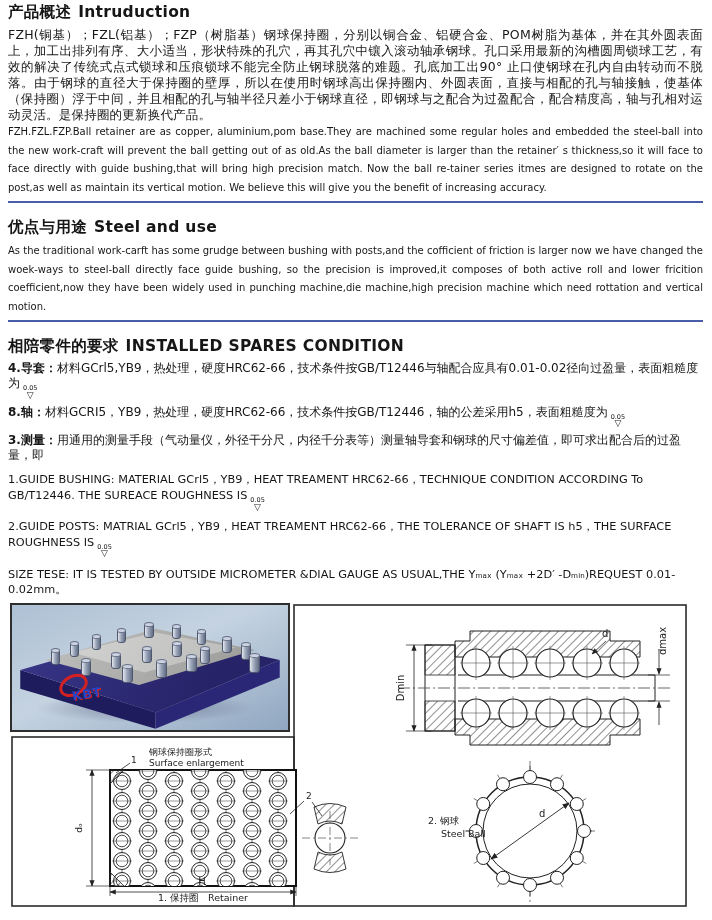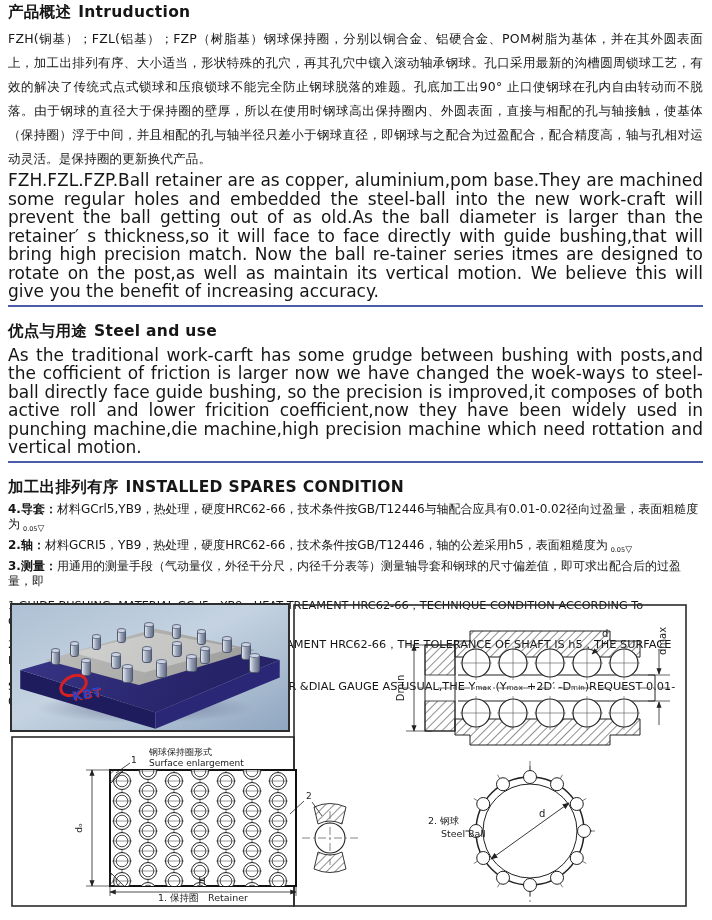--- a/index.html
+++ b/index.html
@@ -1,31 +1,31 @@
 <!DOCTYPE html>
 <html><head>
 <meta charset="utf-8">
 <style>
   html,body{margin:0;padding:0;background:#fff;}
   body{width:712px;height:920px;position:relative;overflow:hidden;
        font-family:"DejaVu Sans","Liberation Sans",sans-serif;color:#161616;}
   .page{position:relative;width:712px;height:644px;padding:2px 9px 0 8px;box-sizing:border-box;}
   h2,h3{font-size:15.5px;font-weight:bold;margin:0 0 5px 0;line-height:20px;letter-spacing:.3px;}
   h2 .he,h3 .he{margin-left:7px;font-weight:bold;}
-  p.cn{font-size:12.5px;line-height:24px;margin:0;text-align:justify;letter-spacing:.2px;}
-  p.en{font-size:17px;line-height:18.5px;margin:0;text-align:justify;}
+  p.cn{font-size:12.5px;line-height:16px;margin:0;text-align:justify;letter-spacing:.2px;}
+  p.en{font-size:10px;line-height:18.5px;margin:0;text-align:justify;}
   hr.divider{border:none;height:2px;margin:4px 0 14px 0;}
   .items{margin-top:2px;}
   .item{font-size:12px;line-height:15px;margin:0 0 5px 0;}
   .item b{font-weight:bold;}
   .item .formula{display:block;margin-top:2px;}
   .spec{font-size:11.3px;line-height:16px;margin:7px 0 0 0;}
   .spec.first{margin-top:9px;}
   .sizeline{font-size:11.3px;line-height:15px;margin:9px 0 0 0;}
-  .rough{display:inline-flex;align-items:center;line-height:1;
+  .rough{display:inline-flex;flex-direction:column;align-items:center;line-height:1;
          vertical-align:-3px;margin-left:3px;}
   .rough .rv{font-size:6.5px;letter-spacing:0;}
   .rough .rt{font-size:9px;margin-top:-1px;}
   
   .figures{position:absolute;left:0;top:595px;width:712px;height:325px;}
   .figures svg{position:absolute;left:0;top:0;}
   svg text{fill:#222;font-family:"DejaVu Sans","Liberation Sans",sans-serif;}
   .dim{font-size:10px;}
   .lbl{font-size:9px;}
   .cap{font-size:9.5px;}
@@ -68,28 +68,28 @@
     <hr class="divider" style="background: rgb(74, 93, 168);">
   </section>
 
   <section>
     <h2><span>优点与用途</span><span class="he">Steel and use</span></h2>
     <p class="en">As the traditional work-carft has some grudge between bushing with posts,and the cofficient of friction is larger now we have changed the woek-ways to steel-ball directly face guide bushing, so the precision  is improved,it composes of both active roll and lower fricition coefficient,now they have been widely used in punching machine,die machine,high precision machine which need rottation and vertical motion.</p>
     <hr class="divider" style="background: rgb(74, 93, 168);">
   </section>
 
   <section class="items">
-    <h3><span>加工出排列有序</span><span class="he">INSTALLED SPARES CONDITION</span></h3>
+    <h3><span>相陪零件的要求</span><span class="he">INSTALLED SPARES CONDITION</span></h3>
 
     <p class="item"><b>4.导套：</b><span>材料GCrl5,YB9，热处理，硬度HRC62-66，技术条件按GB/T12446与轴配合应具有0.01-0.02径向过盈量，表面粗糙度为</span><span class="rough">
           <span class="rv">0.05</span>
           <span class="rt">▽</span>
         </span></p>
 
-    <p class="item"><b>2.轴：</b><span>材料GCRI5，YB9，热处理，硬度HRC62-66，技术条件按GB/T12446，轴的公差采用h5，表面粗糙度为</span><span class="rough">
+    <p class="item"><b>8.轴：</b><span>材料GCRI5，YB9，热处理，硬度HRC62-66，技术条件按GB/T12446，轴的公差采用h5，表面粗糙度为</span><span class="rough">
           <span class="rv">0.05</span>
           <span class="rt">▽</span>
         </span></p>
 
     <p class="item"><b>3.测量：</b><span>用通用的测量手段（气动量仪，外径干分尺，内径千分表等）测量轴导套和钢球的尺寸偏差值，即可求出配合后的过盈量，即</span></p>
 
     <p class="spec first"><span>1.GUIDE BUSHING: MATERIAL GCrl5，YB9，HEAT TREAMENT HRC62-66，TECHNIQUE CONDITION ACCORDING To GB/T12446. THE SUREACE ROUGHNESS IS</span><span class="rough">
           <span class="rv">0.05</span>
           <span class="rt">▽</span>
         </span></p>

